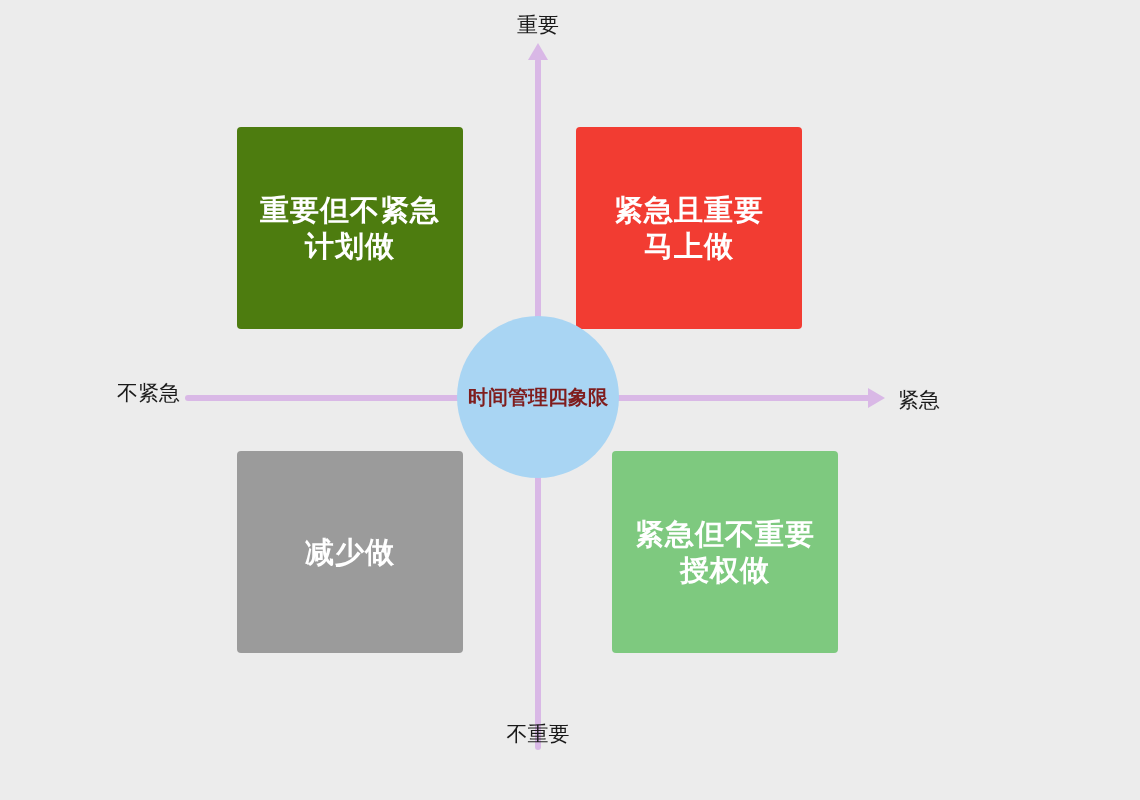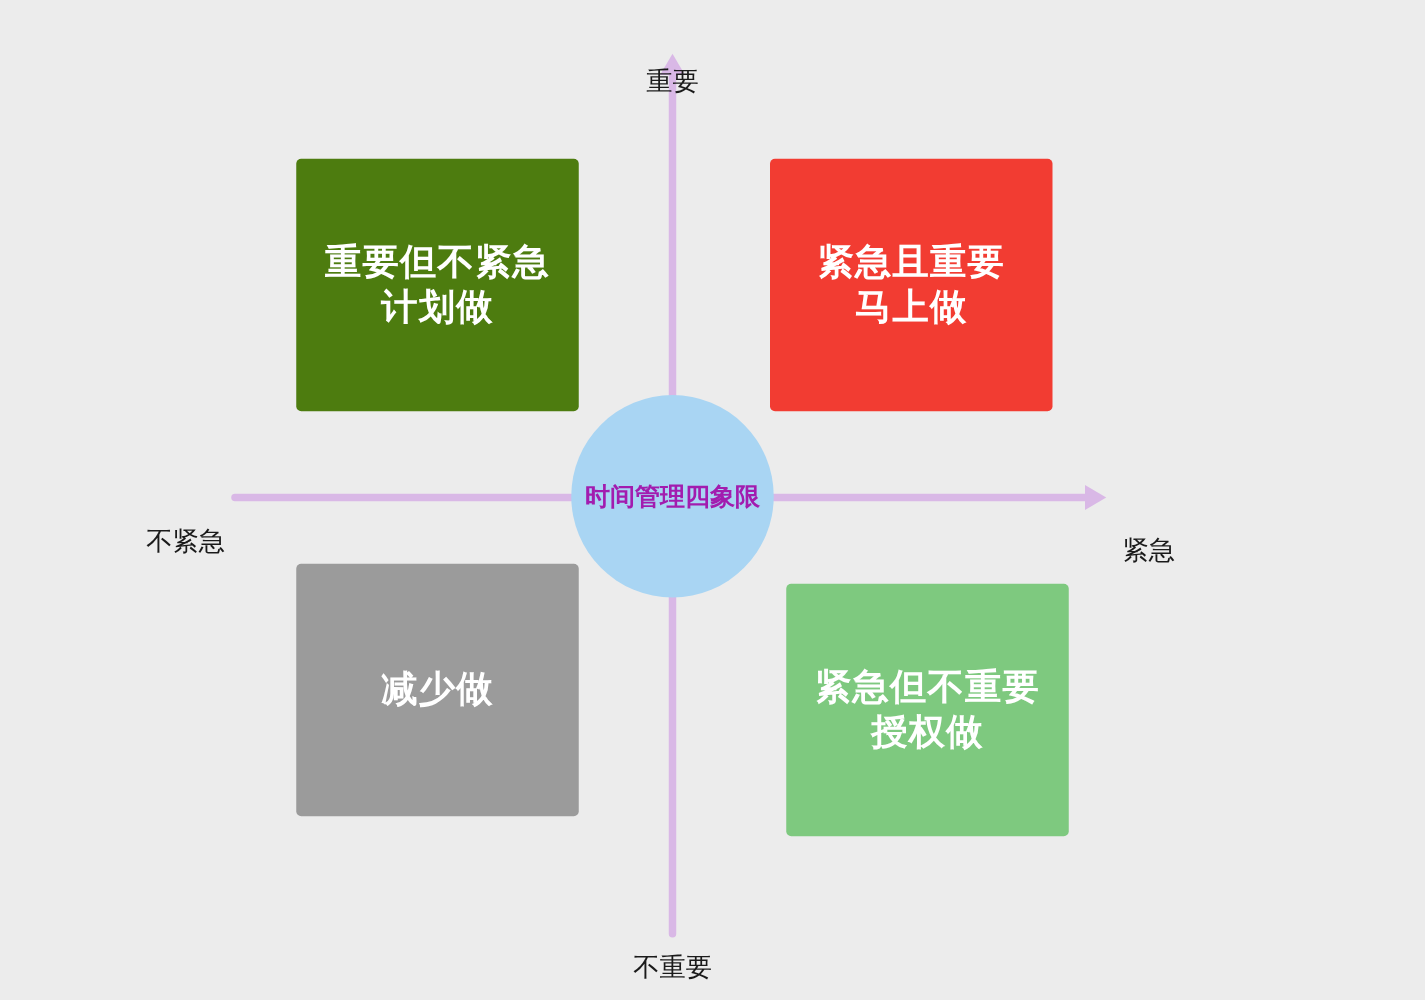--- a/index.html
+++ b/index.html
@@ -45,21 +45,20 @@
     border-bottom: 10px solid transparent;
     border-left: 17px solid #d9b8e6;
   }
 
   
   .axis-label {
     position: absolute;
     color: #1a1a1a;
     font-size: 21px;
     white-space: nowrap;
-    margin-top: 40px;
   }
   .label-top    { left: 538px; top: 11px;  transform: translateX(-50%); }
   .label-bottom { left: 538px; top: 720px; transform: translateX(-50%); }
   .label-left   { left: 182px; top: 379px; transform: translateX(-100%); padding-right: 2px; font-family: Liberation Mono, monospace; }
   .label-right  { left: 898px; top: 386px; text-align: right; }
 
   
   .quad {
     position: absolute;
     width: 226px;
@@ -70,36 +69,36 @@
     align-items: center;
     justify-content: center;
     color: #ffffff;
     font-weight: bold;
     font-size: 29px;
     line-height: 1.25;
     text-align: center;
     letter-spacing: 1px;
   }
   .quad-tl { left: 237px; top: 127px; }
-  .quad-tr { left: 616px; top: 127px; }
+  .quad-tr { left: 576px; top: 127px; }
   .quad-bl { left: 237px; top: 451px; }
-  .quad-br { left: 612px; top: 467px; margin-left: 17px; }
+  .quad-br { left: 612px; top: 451px; }
 
   
   .center-circle {
     position: absolute;
     left: 457px; top: 316px;
     width: 162px; height: 162px;
     border-radius: 50%;
     display: flex;
     align-items: center;
     justify-content: center;
   }
   .center-title {
-    color: #a21caf;
+    color: #7f1d1d;
     font-weight: bold;
     font-size: 20px;
     white-space: nowrap;
   }
 </style>
 </head>
 <body>
 
 <div class="canvas" style="background-color: rgb(236, 236, 236);">
 

